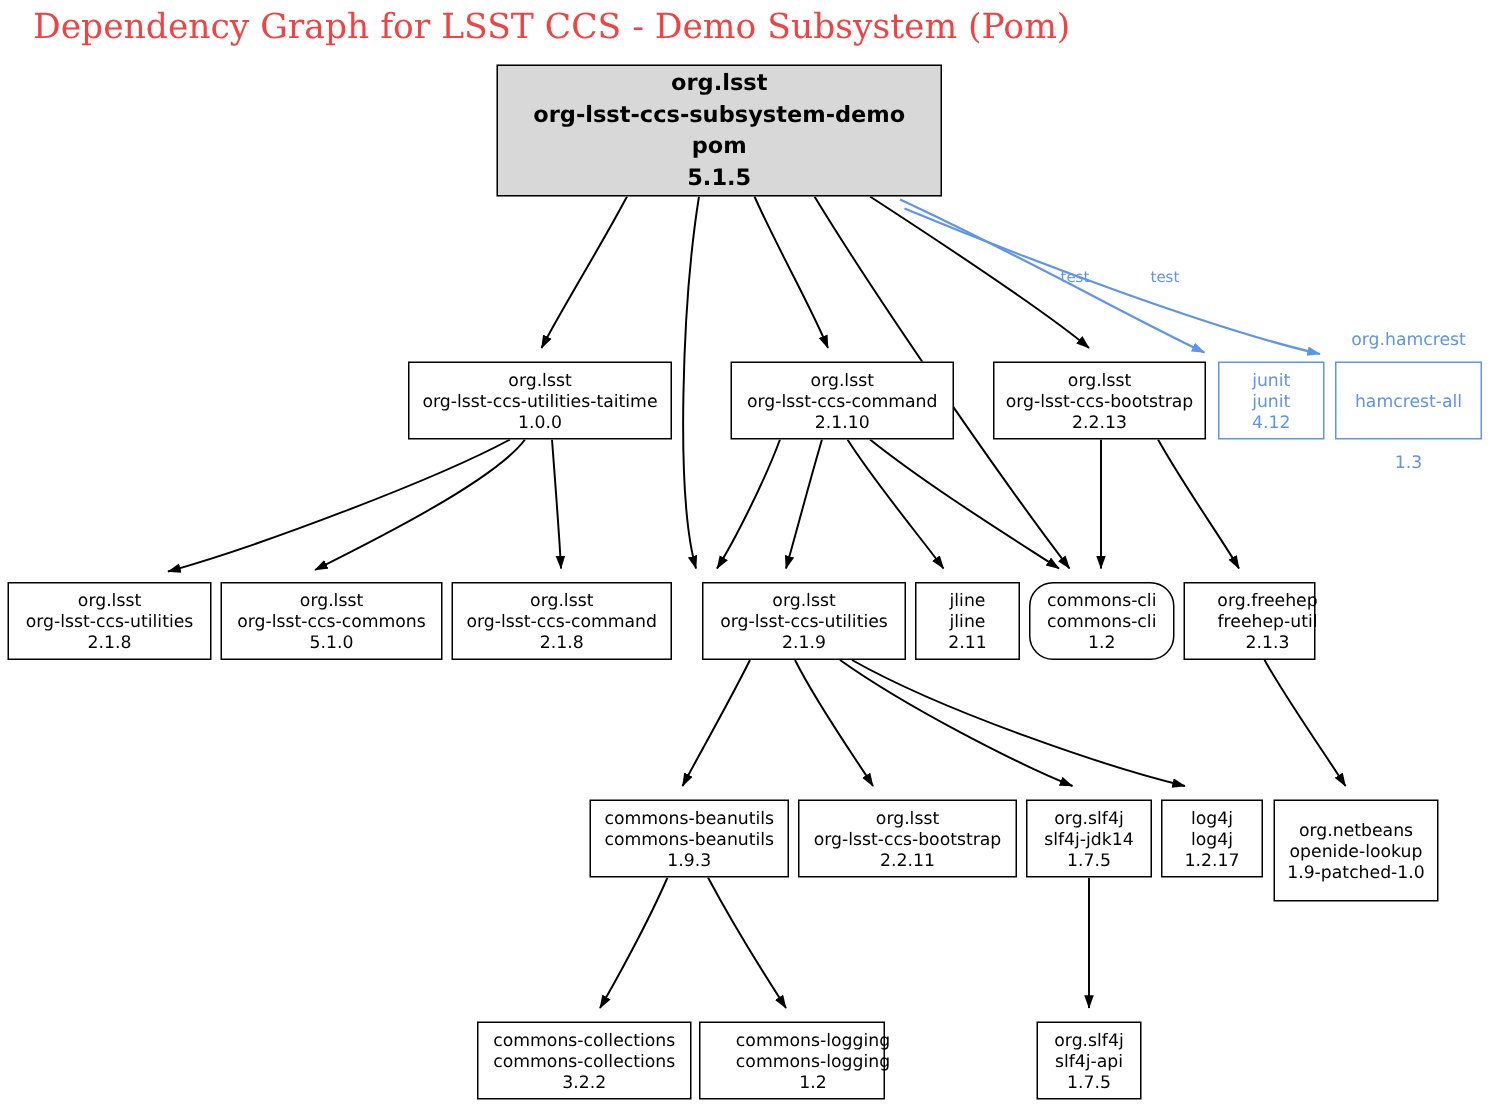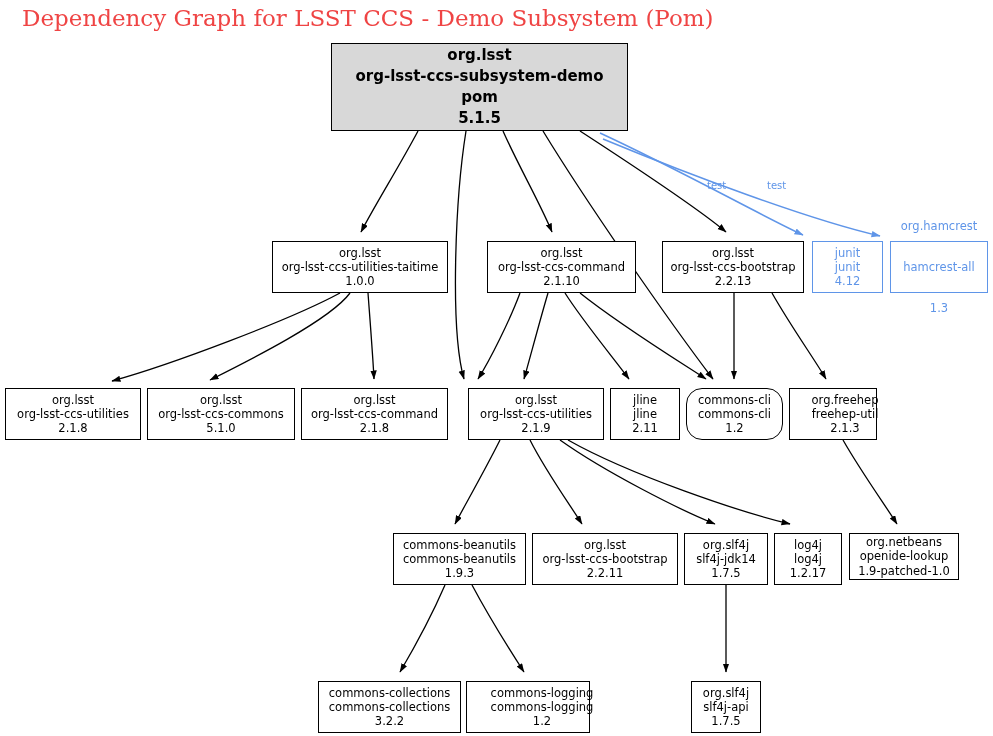--- a/index.html
+++ b/index.html
@@ -193,21 +193,21 @@
       <div class="node" style="left: 684px; top: 533px; width: 84px; height: 52px;">
         <span class="ln">org.slf4j</span>
         <span class="ln">slf4j-jdk14</span>
         <span class="ln">1.7.5</span>
       </div>
       <div class="node" style="left: 774px; top: 533px; width: 68px; height: 52px;">
         <span class="ln">log4j</span>
         <span class="ln">log4j</span>
         <span class="ln">1.2.17</span>
       </div>
-      <div class="node" style="left: 849px; top: 533px; width: 110px; height: 47px;">
+      <div class="node" style="left: 849px; top: 533px; width: 110px; height: 68px;">
         <span class="ln">org.netbeans</span>
         <span class="ln">openide-lookup</span>
         <span class="ln">1.9-patched-1.0</span>
       </div>
       <div class="node" style="left: 318px; top: 681px; width: 143px; height: 52px;">
         <span class="ln">commons-collections</span>
         <span class="ln">commons-collections</span>
         <span class="ln">3.2.2</span>
       </div>
       <div class="node" style="left: 466px; top: 681px; width: 124px; height: 52px; padding-left: 28px;">

